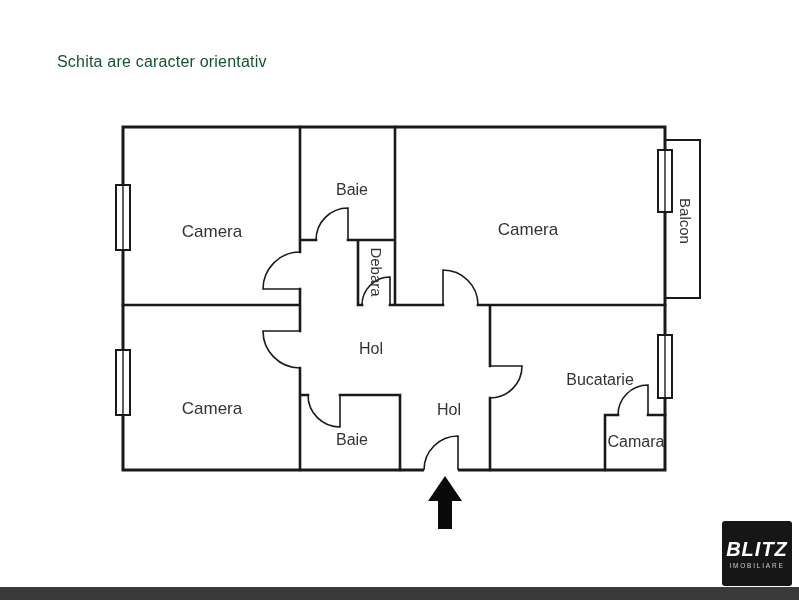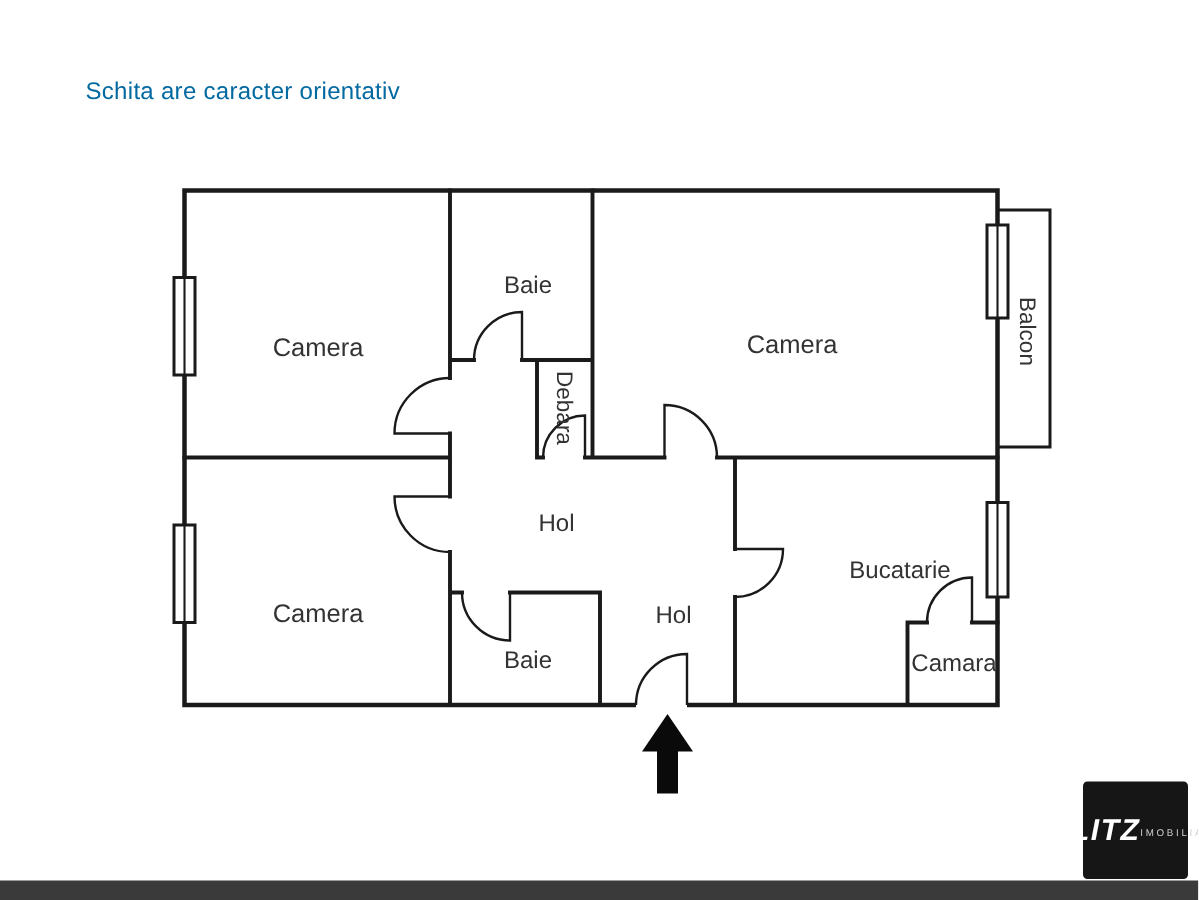--- a/index.html
+++ b/index.html
@@ -2,38 +2,38 @@
 <html><head>
 <meta charset="utf-8">
 <style>
   html,body { margin:0; padding:0; background:#ffffff; }
   .screen {
     position:relative; width:799px; height:600px; background:#ffffff;
     font-family:"Liberation Sans", sans-serif; overflow:hidden;
   }
   .disclaimer {
     position:absolute; left:57px; top:53px;
-    font-size:16px; color:#0369a1; letter-spacing:0.2px;
+    font-size:16px; color:#14532d; letter-spacing:0.2px;
   }
   svg.plan { position:absolute; left:0; top:0; }
   .wall  { fill:none; stroke:#1a1a1a; stroke-width:3; stroke-linecap:square; }
   .iwall { fill:none; stroke:#1a1a1a; stroke-width:2.6; stroke-linecap:square; }
   .bwall { fill:none; stroke:#1a1a1a; stroke-width:2; stroke-linecap:square; }
   .door  { fill:none; stroke:#1a1a1a; stroke-width:1.6; }
   .window-rect { fill:#ffffff; stroke:#1a1a1a; stroke-width:2; }
   .window-line { stroke:#1a1a1a; stroke-width:1.4; }
   .gap-eraser { fill:#ffffff; stroke:none; }
   .room-label { fill:#333333; font-size:16px; font-family:"Liberation Sans", sans-serif; }
   .room-label.lg { font-size:17px; }
   .room-label.sm { font-size:15px; }
   .entrance-arrow { fill:#0a0a0a; stroke:none; }
   .logo {
     position:absolute; left:722px; top:521px; width:70px; height:65px;
     background:#161616; color:#ffffff; border-radius:3px;
-    display:flex; flex-direction:row; align-items:center; justify-content:center;
+    display:flex; flex-direction:column; align-items:center; justify-content:center;
   }
   .logo-brand {
     font-weight:700; font-style:italic; font-size:20px; letter-spacing:1px; line-height:1;
   }
   .logo-tagline {
     font-size:6.5px; letter-spacing:1.8px; color:#cfcfcf; margin-top:3px;
   }
   .footer-bar {
     position:absolute; left:0; top:587px; width:799px; height:13px; background:#3a3a3a;
   }

